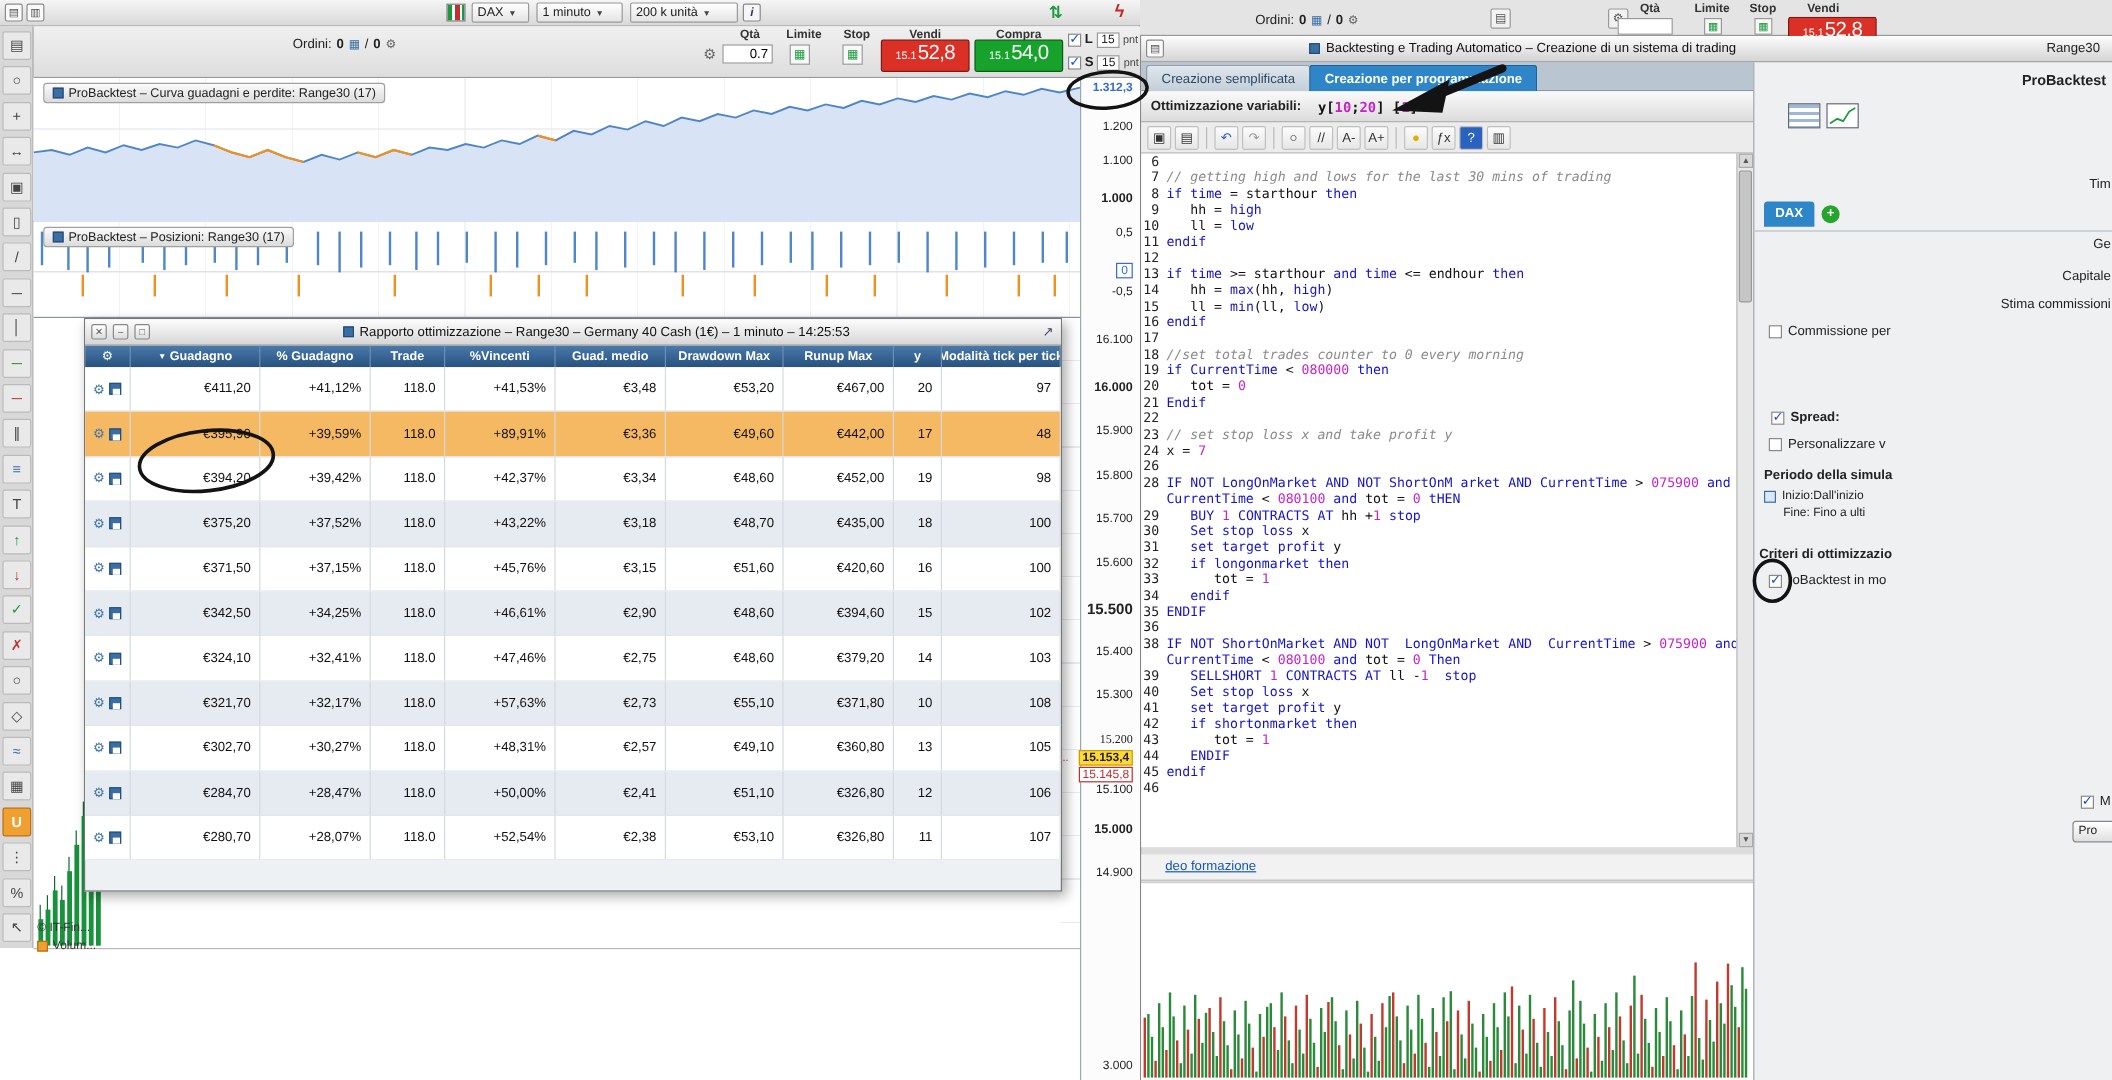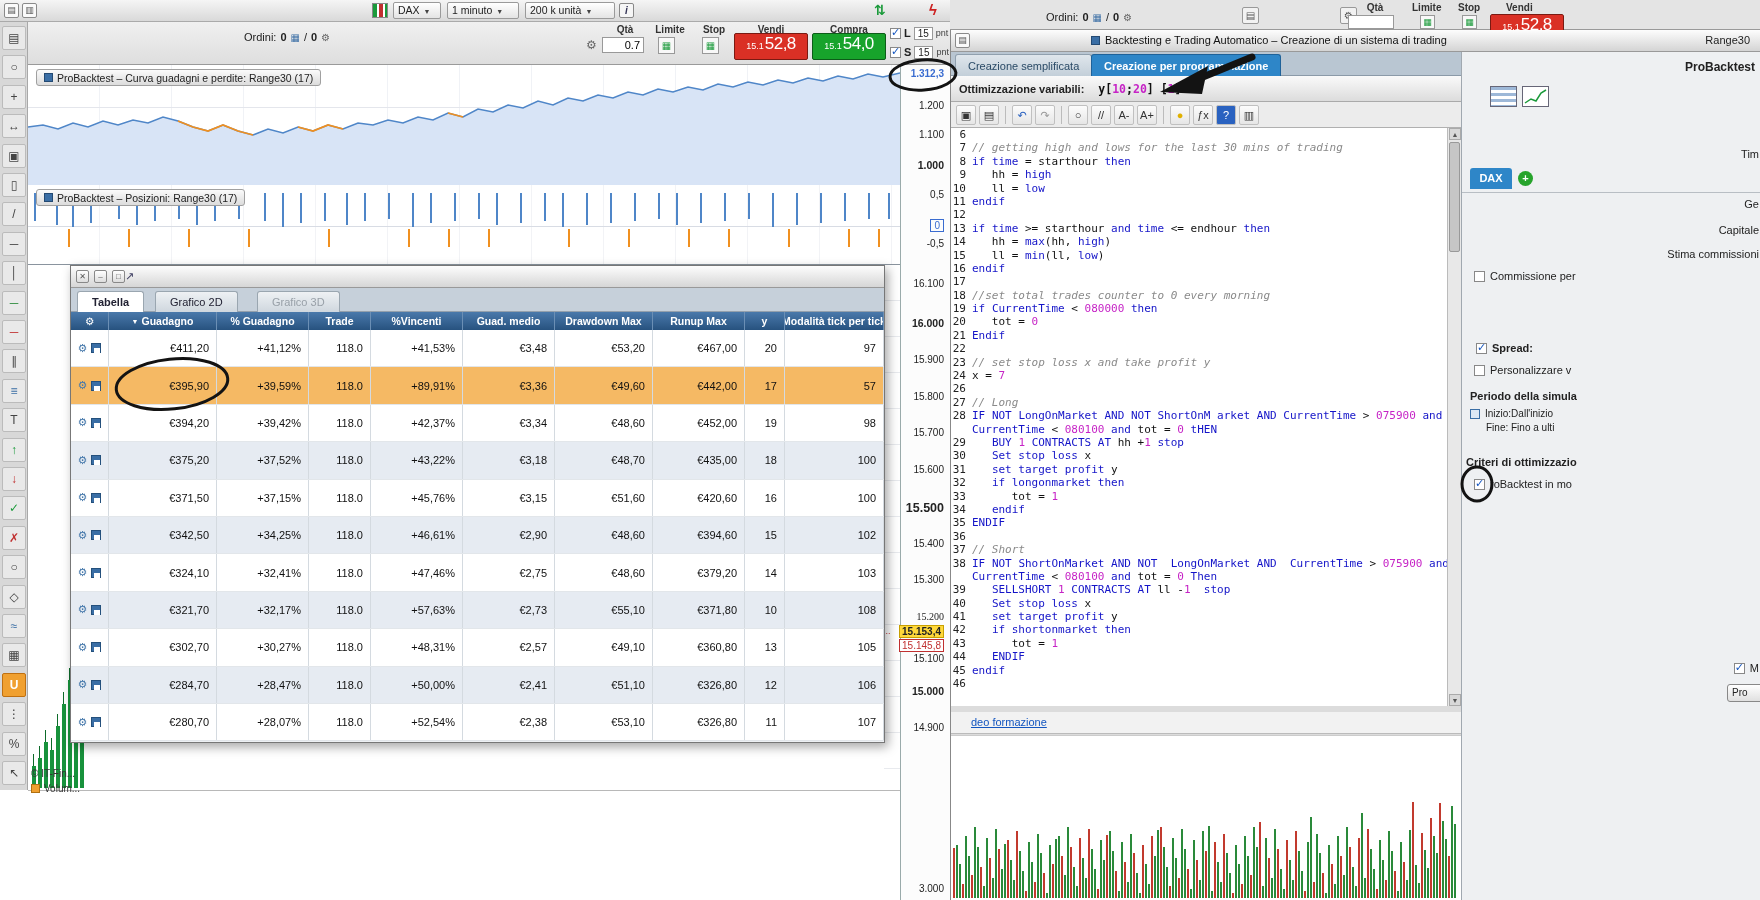--- a/index.html
+++ b/index.html
@@ -387,26 +387,25 @@
       <div class="ax ax-b" style="top: 685px;">15.000</div>
       <div class="ax" style="top: 722px;">14.900</div>
       <div class="ax" style="top: 883px;">3.000</div>
     </div>
 
   <div id="rpt">
     <div id="rpt-titlebar">
       <div class="tb-btn"><span>✕</span></div>
       <div class="tb-btn"><span>–</span></div>
       <div class="tb-btn"><span>□</span></div>
+      <div id="rpt-title">
+        <span class="pill-ic"></span>
+        <span>Rapporto ottimizzazione – Range30 – Germany 40 Cash (1€) – 1 minuto – 14:25:53</span>
+      </div>
       <div id="rpt-share"><span>↗</span></div>
-    </div>
-    <div id="rpt-tabs">
-      <div class="rtab active" style="left:6px">Tabella</div>
-      <div class="rtab" style="left:84px">Grafico 2D</div>
-      <div class="rtab disabled" style="left:186px">Grafico 3D</div>
     </div>
     <div id="rpt-head">
         <div class="hcell" style="width: 38px;">
           <span>⚙</span>
         </div>
         <div class="hcell" style="width: 108px; text-align: center;">
           <span class="sort">▼</span>
           <span>Guadagno</span>
         </div>
         <div class="hcell" style="width: 92px;">
@@ -456,21 +455,21 @@
             <span class="row-disk"></span>
           </div>
           <div class="tcell" style="width: 108px;">€395,90</div>
           <div class="tcell" style="width: 92px;">+39,59%</div>
           <div class="tcell" style="width: 62px;">118.0</div>
           <div class="tcell" style="width: 92px;">+89,91%</div>
           <div class="tcell" style="width: 92px;">€3,36</div>
           <div class="tcell" style="width: 98px;">€49,60</div>
           <div class="tcell" style="width: 92px;">€442,00</div>
           <div class="tcell" style="width: 40px;">17</div>
-          <div class="tcell" style="width: 99px;">57</div>
+          <div class="tcell" style="width: 99px;">48</div>
         </div>
         <div class="trow">
           <div class="tcell icons" style="width: 38px;">
             <span class="row-gear">⚙</span>
             <span class="row-disk"></span>
           </div>
           <div class="tcell" style="width: 108px;">€394,20</div>
           <div class="tcell" style="width: 92px;">+39,42%</div>
           <div class="tcell" style="width: 62px;">118.0</div>
           <div class="tcell" style="width: 92px;">+42,37%</div>
@@ -677,32 +676,30 @@
         <div class="cl"><span class="g">16</span><span class="ct"><span class="tk-k">endif</span></span></div>
         <div class="cl"><span class="g">17</span><span class="ct"></span></div>
         <div class="cl"><span class="g">18</span><span class="ct"><span class="tk-c">//set total trades counter to 0 every morning</span></span></div>
         <div class="cl"><span class="g">19</span><span class="ct"><span class="tk-k">if</span><span class="tk-p"> </span><span class="tk-k">CurrentTime</span><span class="tk-p"> &lt; </span><span class="tk-m">080000</span><span class="tk-p"> </span><span class="tk-k">then</span></span></div>
         <div class="cl"><span class="g">20</span><span class="ct"><span class="tk-p">   tot = </span><span class="tk-m">0</span></span></div>
         <div class="cl"><span class="g">21</span><span class="ct"><span class="tk-k">Endif</span></span></div>
         <div class="cl"><span class="g">22</span><span class="ct"></span></div>
         <div class="cl"><span class="g">23</span><span class="ct"><span class="tk-c">// set stop loss x and take profit y</span></span></div>
         <div class="cl"><span class="g">24</span><span class="ct"><span class="tk-p">x = </span><span class="tk-m">7</span></span></div>
         <div class="cl"><span class="g">26</span><span class="ct"></span></div>
-        <div class="cl"><span class="g">27</span><span class="ct"><span class="tk-c">// Long</span></span></div>
         <div class="cl"><span class="g">28</span><span class="ct"><span class="tk-k">IF</span><span class="tk-p"> </span><span class="tk-k">NOT</span><span class="tk-p"> </span><span class="tk-k">LongOnMarket</span><span class="tk-p"> </span><span class="tk-k">AND</span><span class="tk-p"> </span><span class="tk-k">NOT</span><span class="tk-p"> </span><span class="tk-k">ShortOnM arket</span><span class="tk-p"> </span><span class="tk-k">AND</span><span class="tk-p"> </span><span class="tk-k">CurrentTime</span><span class="tk-p"> &gt; </span><span class="tk-m">075900</span><span class="tk-p"> </span><span class="tk-k">and</span></span></div>
         <div class="cl"><span class="g"></span><span class="ct"><span class="tk-k">CurrentTime</span><span class="tk-p"> &lt; </span><span class="tk-m">080100</span><span class="tk-p"> </span><span class="tk-k">and</span><span class="tk-p"> tot = </span><span class="tk-m">0</span><span class="tk-p"> </span><span class="tk-k">tHEN</span></span></div>
         <div class="cl"><span class="g">29</span><span class="ct"><span class="tk-p">   </span><span class="tk-k">BUY</span><span class="tk-p"> </span><span class="tk-m">1</span><span class="tk-p"> </span><span class="tk-k">CONTRACTS</span><span class="tk-p"> </span><span class="tk-k">AT</span><span class="tk-p"> hh +</span><span class="tk-m">1</span><span class="tk-p"> </span><span class="tk-k">stop</span></span></div>
         <div class="cl"><span class="g">30</span><span class="ct"><span class="tk-p">   </span><span class="tk-k">Set stop loss</span><span class="tk-p"> x</span></span></div>
         <div class="cl"><span class="g">31</span><span class="ct"><span class="tk-p">   </span><span class="tk-k">set target profit</span><span class="tk-p"> y</span></span></div>
         <div class="cl"><span class="g">32</span><span class="ct"><span class="tk-p">   </span><span class="tk-k">if</span><span class="tk-p"> </span><span class="tk-k">longonmarket</span><span class="tk-p"> </span><span class="tk-k">then</span></span></div>
         <div class="cl"><span class="g">33</span><span class="ct"><span class="tk-p">      tot = </span><span class="tk-m">1</span></span></div>
         <div class="cl"><span class="g">34</span><span class="ct"><span class="tk-p">   </span><span class="tk-k">endif</span></span></div>
         <div class="cl"><span class="g">35</span><span class="ct"><span class="tk-k">ENDIF</span></span></div>
         <div class="cl"><span class="g">36</span><span class="ct"></span></div>
-        <div class="cl"><span class="g">37</span><span class="ct"><span class="tk-c">// Short</span></span></div>
         <div class="cl"><span class="g">38</span><span class="ct"><span class="tk-k">IF</span><span class="tk-p"> </span><span class="tk-k">NOT</span><span class="tk-p"> </span><span class="tk-k">ShortOnMarket</span><span class="tk-p"> </span><span class="tk-k">AND</span><span class="tk-p"> </span><span class="tk-k">NOT</span><span class="tk-p">  </span><span class="tk-k">LongOnMarket</span><span class="tk-p"> </span><span class="tk-k">AND</span><span class="tk-p">  </span><span class="tk-k">CurrentTime</span><span class="tk-p"> &gt; </span><span class="tk-m">075900</span><span class="tk-p"> </span><span class="tk-k">and</span></span></div>
         <div class="cl"><span class="g"></span><span class="ct"><span class="tk-k">CurrentTime</span><span class="tk-p"> &lt; </span><span class="tk-m">080100</span><span class="tk-p"> </span><span class="tk-k">and</span><span class="tk-p"> tot = </span><span class="tk-m">0</span><span class="tk-p"> </span><span class="tk-k">Then</span></span></div>
         <div class="cl"><span class="g">39</span><span class="ct"><span class="tk-p">   </span><span class="tk-k">SELLSHORT</span><span class="tk-p"> </span><span class="tk-m">1</span><span class="tk-p"> </span><span class="tk-k">CONTRACTS</span><span class="tk-p"> </span><span class="tk-k">AT</span><span class="tk-p"> ll -</span><span class="tk-m">1</span><span class="tk-p">  </span><span class="tk-k">stop</span></span></div>
         <div class="cl"><span class="g">40</span><span class="ct"><span class="tk-p">   </span><span class="tk-k">Set stop loss</span><span class="tk-p"> x</span></span></div>
         <div class="cl"><span class="g">41</span><span class="ct"><span class="tk-p">   </span><span class="tk-k">set target profit</span><span class="tk-p"> y</span></span></div>
         <div class="cl"><span class="g">42</span><span class="ct"><span class="tk-p">   </span><span class="tk-k">if</span><span class="tk-p"> </span><span class="tk-k">shortonmarket</span><span class="tk-p"> </span><span class="tk-k">then</span></span></div>
         <div class="cl"><span class="g">43</span><span class="ct"><span class="tk-p">      tot = </span><span class="tk-m">1</span></span></div>
         <div class="cl"><span class="g">44</span><span class="ct"><span class="tk-p">   </span><span class="tk-k">ENDIF</span></span></div>
         <div class="cl"><span class="g">45</span><span class="ct"><span class="tk-k">endif</span></span></div>
         <div class="cl"><span class="g">46</span><span class="ct"></span></div>

